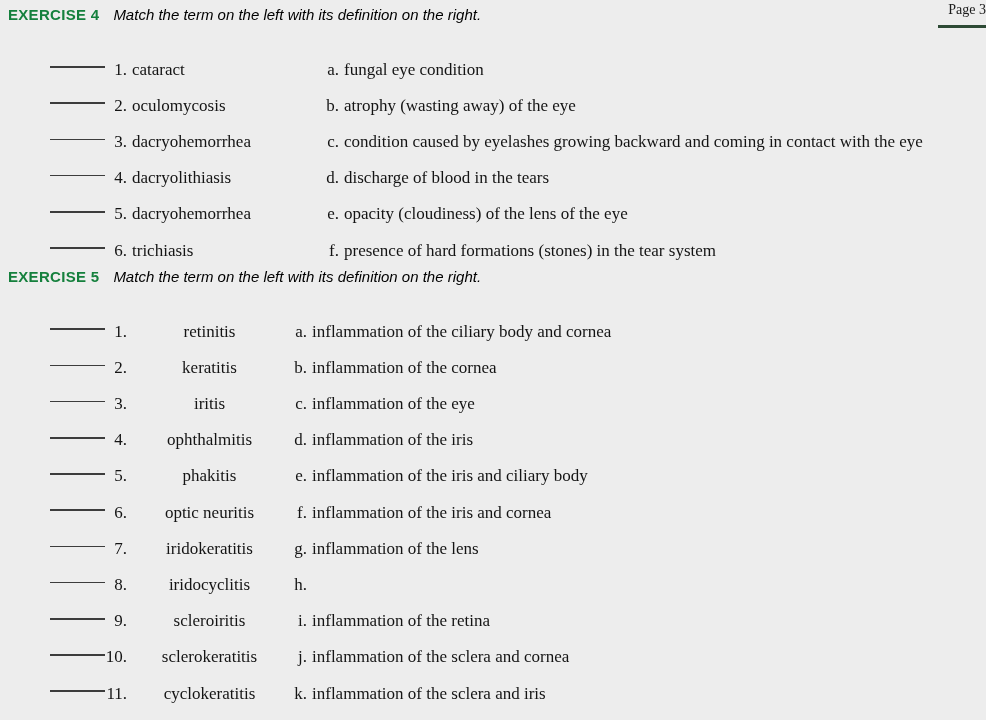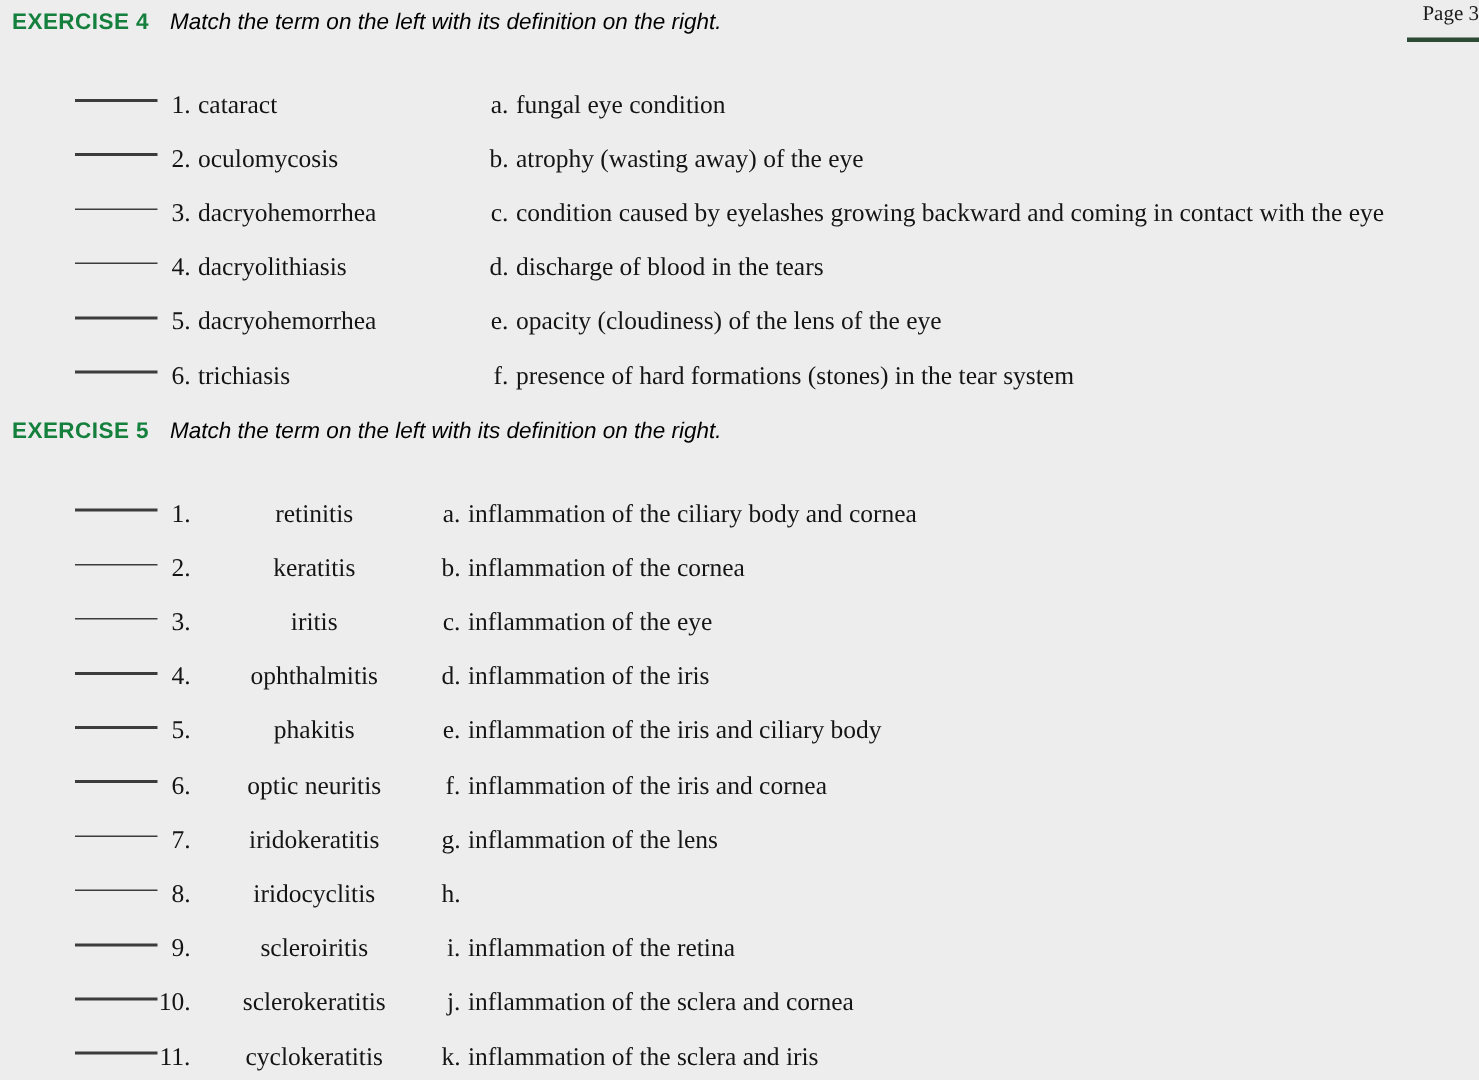--- a/index.html
+++ b/index.html
@@ -36,21 +36,21 @@
   }
 
   
   .exercise-header {
     display: flex;
     align-items: baseline;
     padding-left: 8px;
     height: 22px;
   }
   .section-ex4 .exercise-header { padding-top: 6px; }
-  .section-ex5 .exercise-header { margin-top: 11px; }
+  .section-ex5 .exercise-header { }
   .exercise-title {
     font-family: "Liberation Sans", sans-serif;
     font-weight: bold;
     font-size: 15px;
     letter-spacing: 0.3px;
     color: #15803d;
     white-space: nowrap;
   }
   .exercise-instruction {
     font-family: "Liberation Sans", sans-serif;

